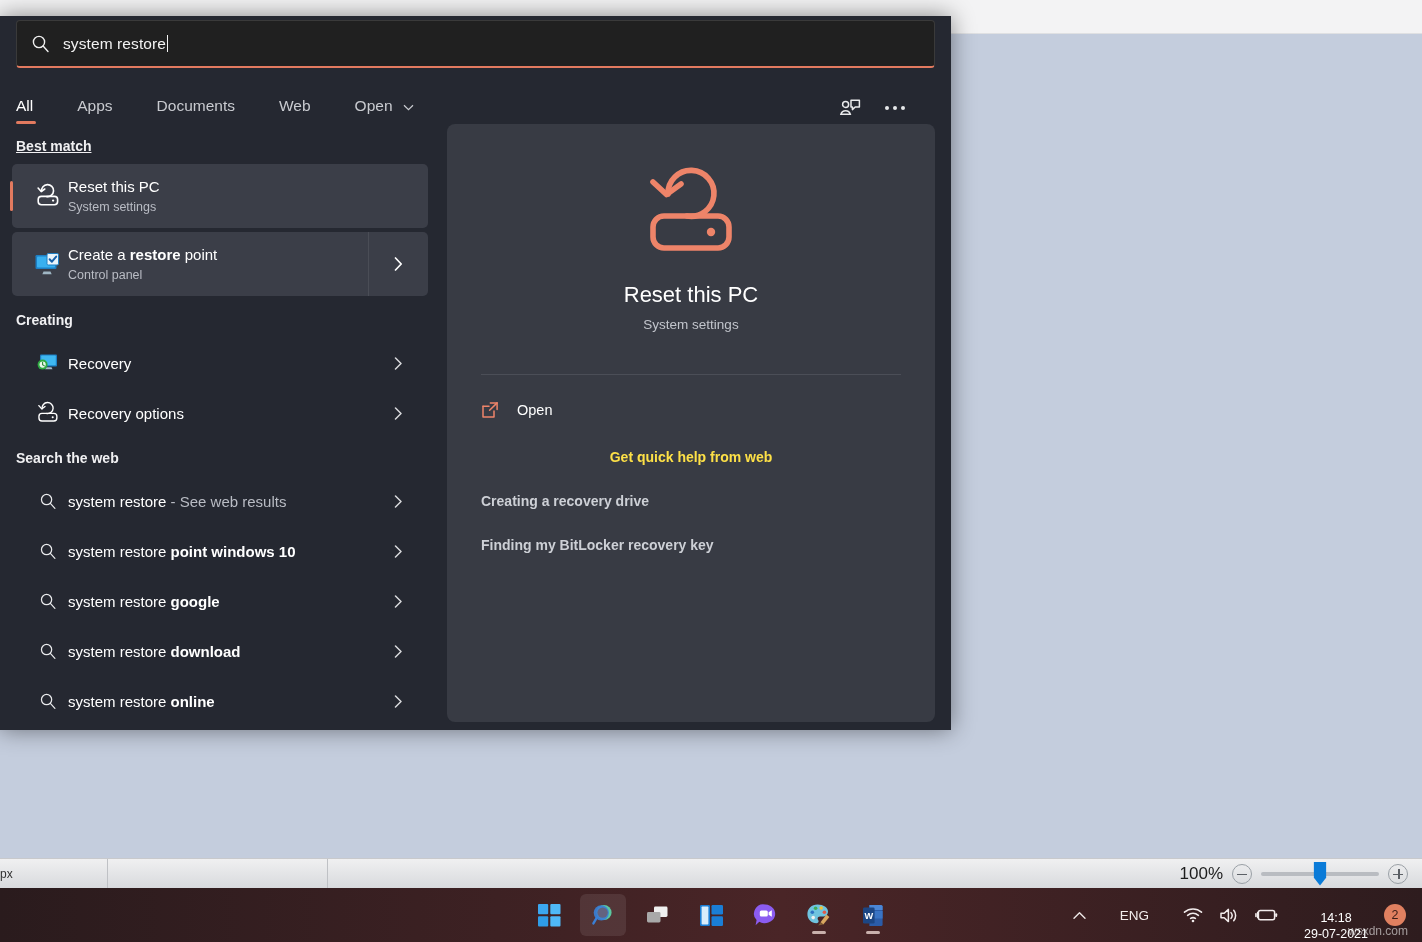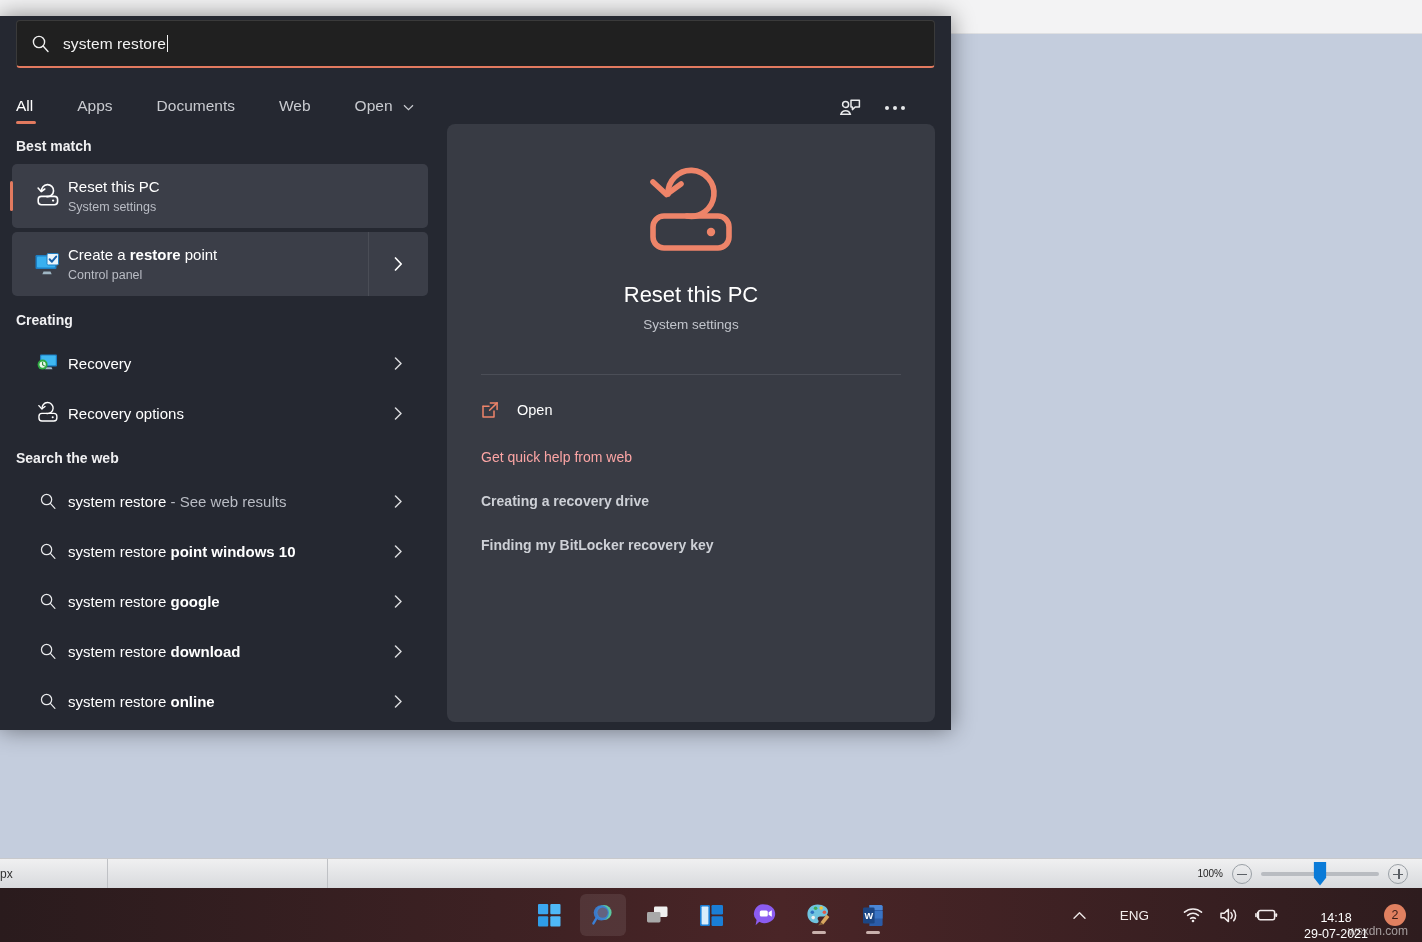--- a/index.html
+++ b/index.html
@@ -31,21 +31,21 @@
     height: 100%; display: flex; align-items: center;
     padding: 0 0; border-right: 1px solid #bfc1c5;
     font-size: 12px; color: #333;
   }
   .status-cell.c1 { width: 108px; }
   .status-cell.c2 { width: 220px; }
   .status-cell.c3 { width: 200px; border-right: none; }
   .status-spacer { flex: 1; }
 
   .zoom-ctl { display: flex; align-items: center; gap: 9px; padding-right: 14px; }
-  .zoom-pct { font-size: 10px; color: #1d1d1d; min-width: 34px; text-align: right; }
+  .zoom-pct { font-size: 17px; color: #1d1d1d; min-width: 34px; text-align: left; }
   .zoom-btn {
     width: 20px; height: 20px; border-radius: 50%;
     border: 1px solid #9aa0a6; background: transparent;
     position: relative; cursor: pointer;
   }
   .zoom-btn::before {
     content: ""; position: absolute; left: 4px; top: 9px;
     width: 10px; height: 1.6px; background: #5c6066;
   }
   .zoom-btn.plus::after {
@@ -113,21 +113,21 @@
     flex: 1; margin-left: 7px; margin-bottom: 8px;
     background: #383b44; border-radius: 8px;
     padding: 26px 34px 20px 34px;
     display: flex; flex-direction: column;
   }
 
   .section-head {
     font-size: 14px; font-weight: bold; color: #f0f0f2;
     padding: 12px 0 10px 16px;
   }
-  .best-head { padding-top: 14px; }
+  .best-head { padding-top: 14px; text-decoration: underline; }
 
   .result {
     position: relative; display: flex; align-items: center;
     height: 64px; border-radius: 5px; margin: 0 12px 4px 12px;
     padding-left: 16px; cursor: pointer;
   }
   .result.selected { background: #3b3e48; }
   .result.hovered { background: #3b3e48; }
   .result .sel-bar {
     position: absolute; left: -2px; top: 17px;
@@ -162,21 +162,21 @@
   .rp-div { height: 1px; background: #4b4e57; margin: 42px 0 0 0; }
   .rp-open {
     display: flex; align-items: center; gap: 18px;
     margin-top: 26px; cursor: pointer;
   }
   .rp-open-label { font-size: 14.5px; color: #ffffff; }
   .rp-link {
     font-size: 14px; color: #ffffff; margin-top: 30px; cursor: pointer; font-weight: bold;
   }
   .rp-link.sub { color: #cdd0d6; margin-top: 28px; }
-  .rp-link.bold { font-weight: normal; color: #fca5a5; }
+  .rp-link.bold { font-weight: bold; color: #fde047; text-align: center; }
 
   
   .taskbar {
     position: absolute; left: 0; bottom: 0; width: 1422px; height: 54px;
     background: linear-gradient(90deg,#2a1b1d 0%, #3d2123 35%, #4a2527 55%, #2e1c1e 100%);
     display: flex; align-items: center;
   }
   .tb-center {
     position: absolute; left: 50%; transform: translateX(-50%);
     display: flex; align-items: center; gap: 8px;

